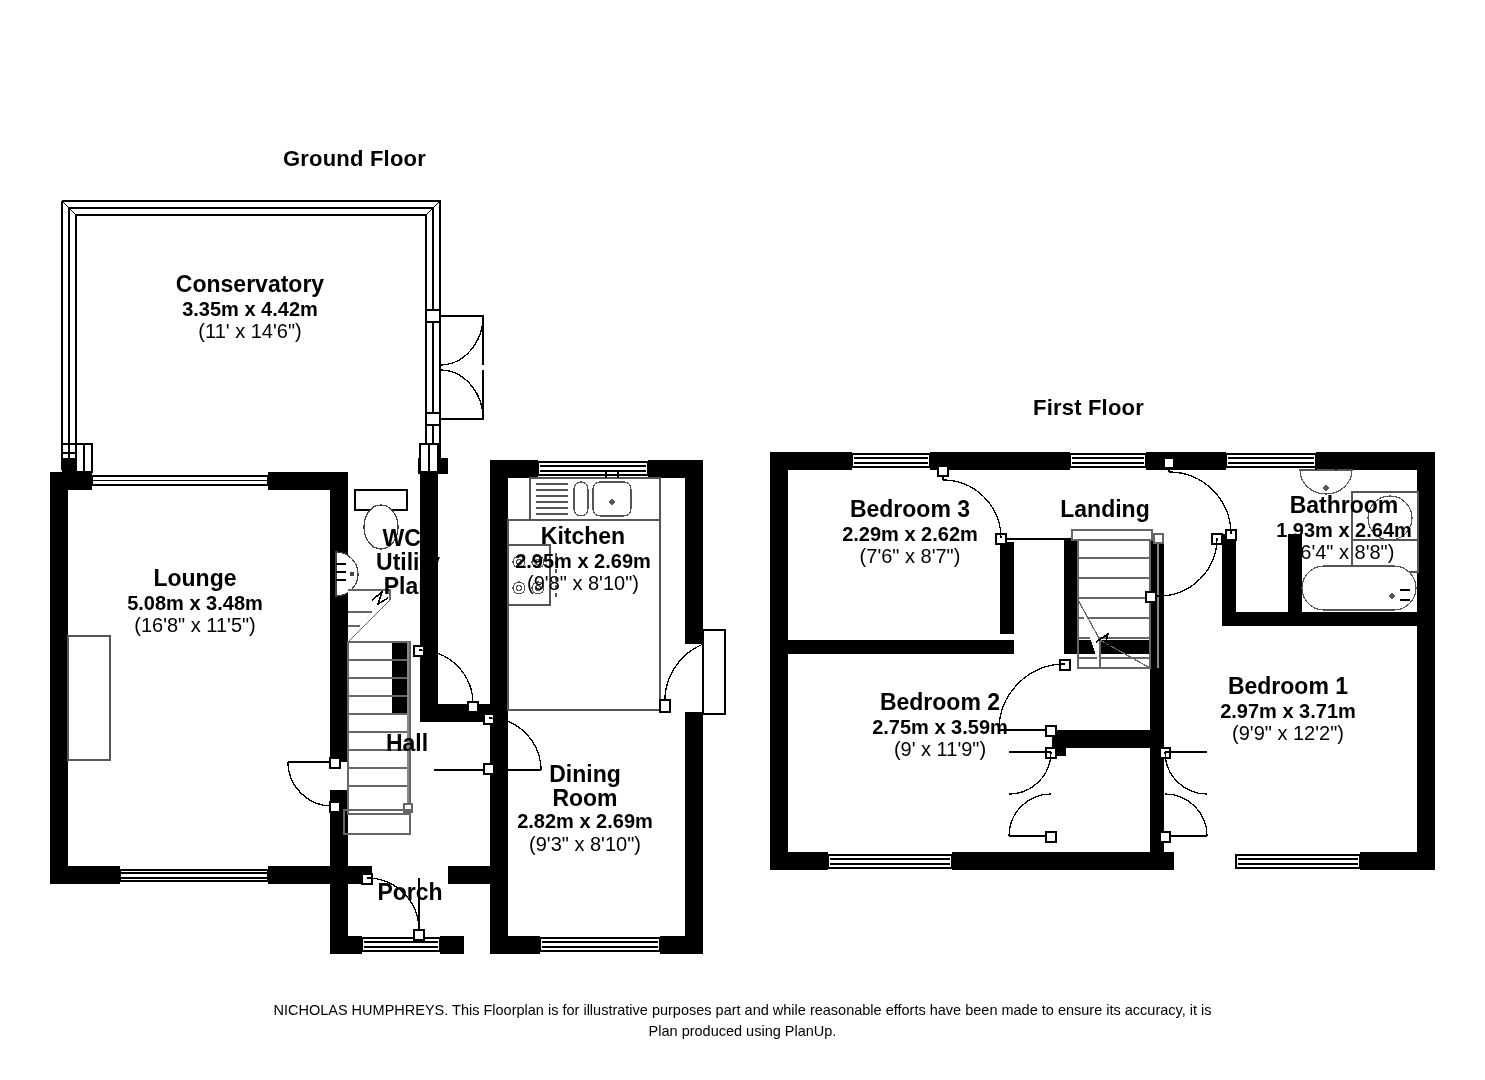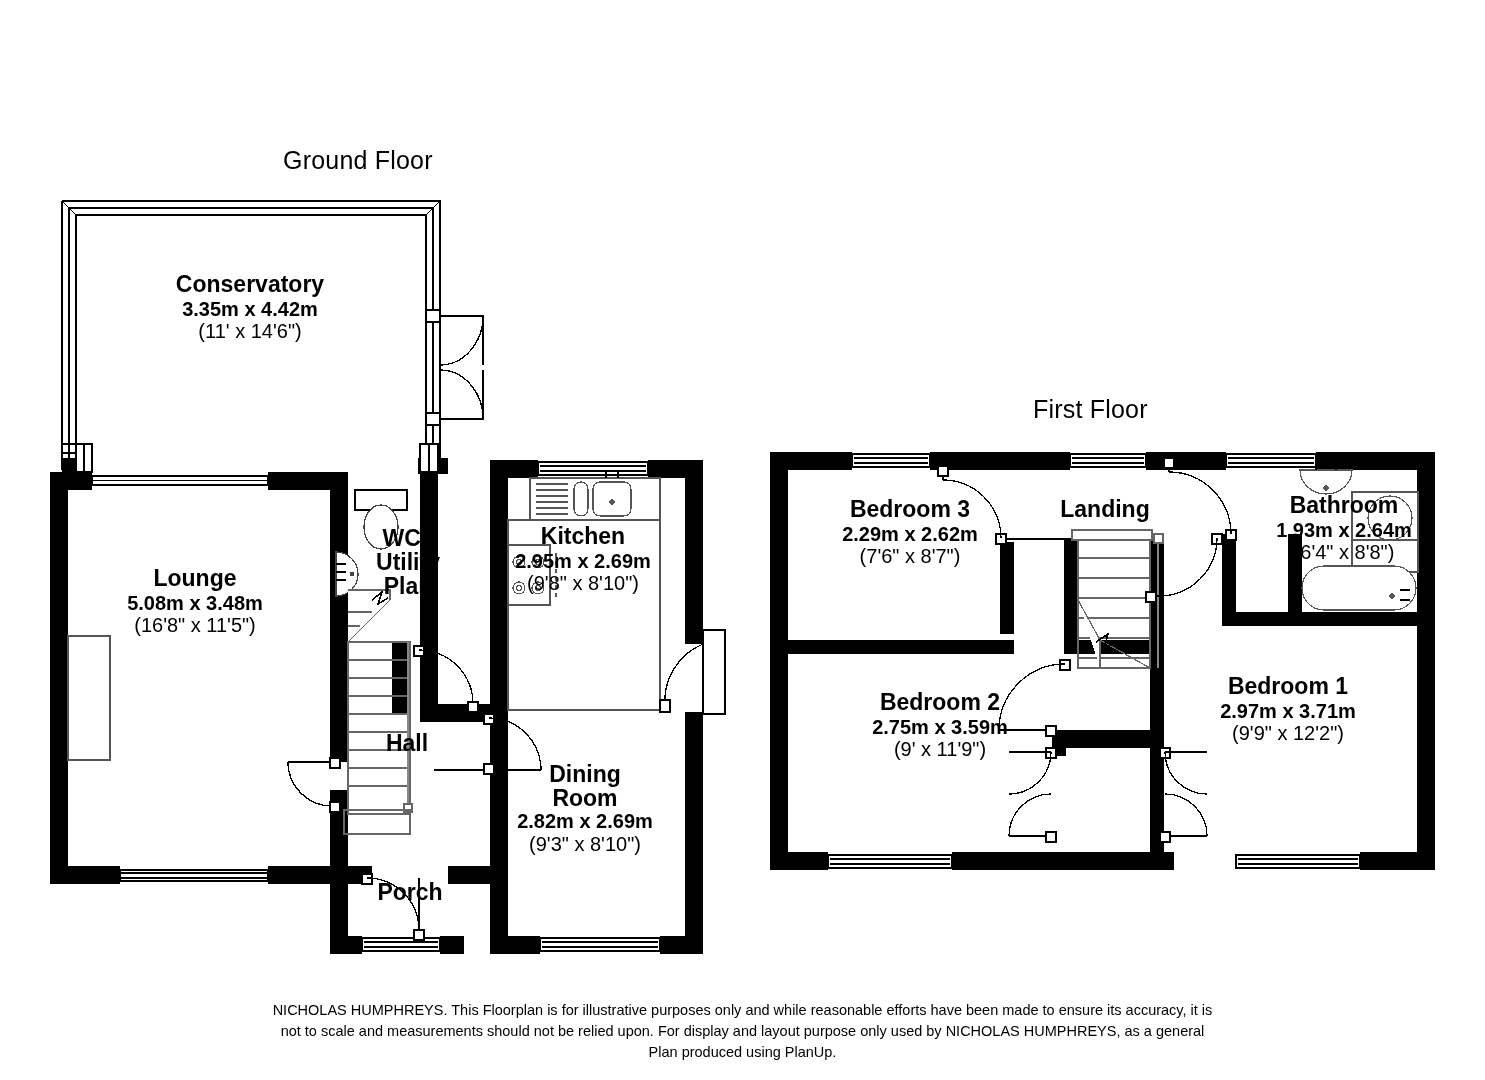--- a/index.html
+++ b/index.html
@@ -1,19 +1,19 @@
 <!DOCTYPE html>
 <html><head>
 <meta charset="utf-8">
 <style>
   html,body{margin:0;padding:0;background:#ffffff;}
   body{width:1485px;height:1080px;position:relative;
        font-family:"Liberation Sans","DejaVu Sans",sans-serif;color:#000;}
   #plan{position:absolute;left:0;top:0;width:1485px;height:1080px;}
-  .floor-title{position:absolute;font-weight:normal;font-size:25px;letter-spacing:.2px;
+  .floor-title{position:absolute;font-weight:bold;font-size:22px;letter-spacing:.2px;
                white-space:nowrap;text-align:left;}
   .rlabel{position:absolute;text-align:center;white-space:nowrap;line-height:1.12;}
   .rlabel .nm{font-weight:bold;font-size:23px;display:block;}
   .rlabel .d1{font-size:20px;display:block;font-weight:bold;}
   .rlabel .d2{font-size:20px;display:block;}
   .rlabel.two .nm{line-height:1.05;}
   #footer{position:absolute;left:0;top:1000px;width:1485px;text-align:center;
           font-size:14.5px;line-height:1.45;}
   #footer div{white-space:nowrap;}
 </style>
@@ -428,16 +428,15 @@
   <span class="d2">(9' x 11'9")</span>
 </div>
 
 <div class="rlabel" style="left:1178px;top:674px;width:220px;">
   <span class="nm">Bedroom 1</span>
   <span class="d1">2.97m x 3.71m</span>
   <span class="d2">(9'9" x 12'2")</span>
 </div>
 
 <div id="footer">
-  <div>NICHOLAS HUMPHREYS. This Floorplan is for illustrative purposes only and while reasonable efforts have been made to ensure its accuracy, it is</div>
-  <div>not to scale and measurements should not be relied upon. For display and layout purpose only used by NICHOLAS HUMPHREYS, as a general</div>
+  <div>NICHOLAS HUMPHREYS. This Floorplan is for illustrative purposes part and while reasonable efforts have been made to ensure its accuracy, it is</div>
   <div>Plan produced using PlanUp.</div>
 </div>
 
 </body></html>

